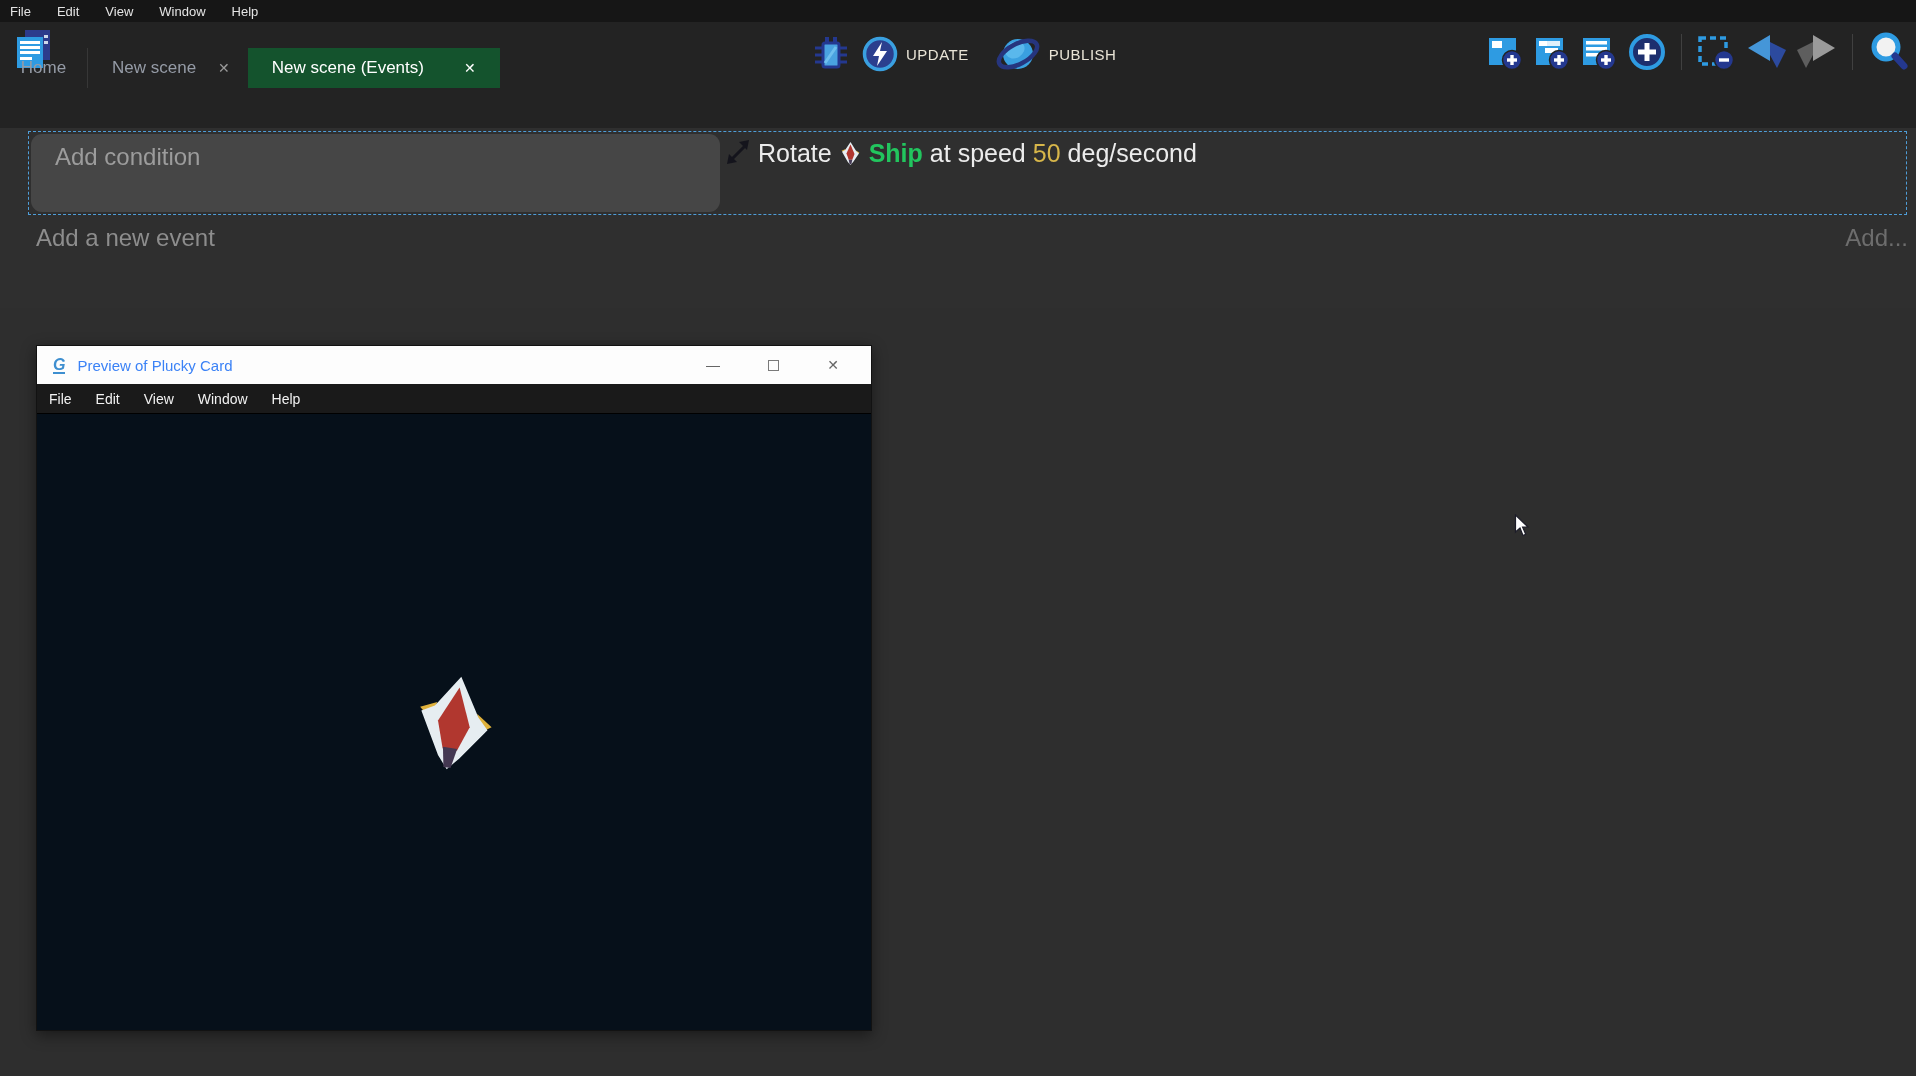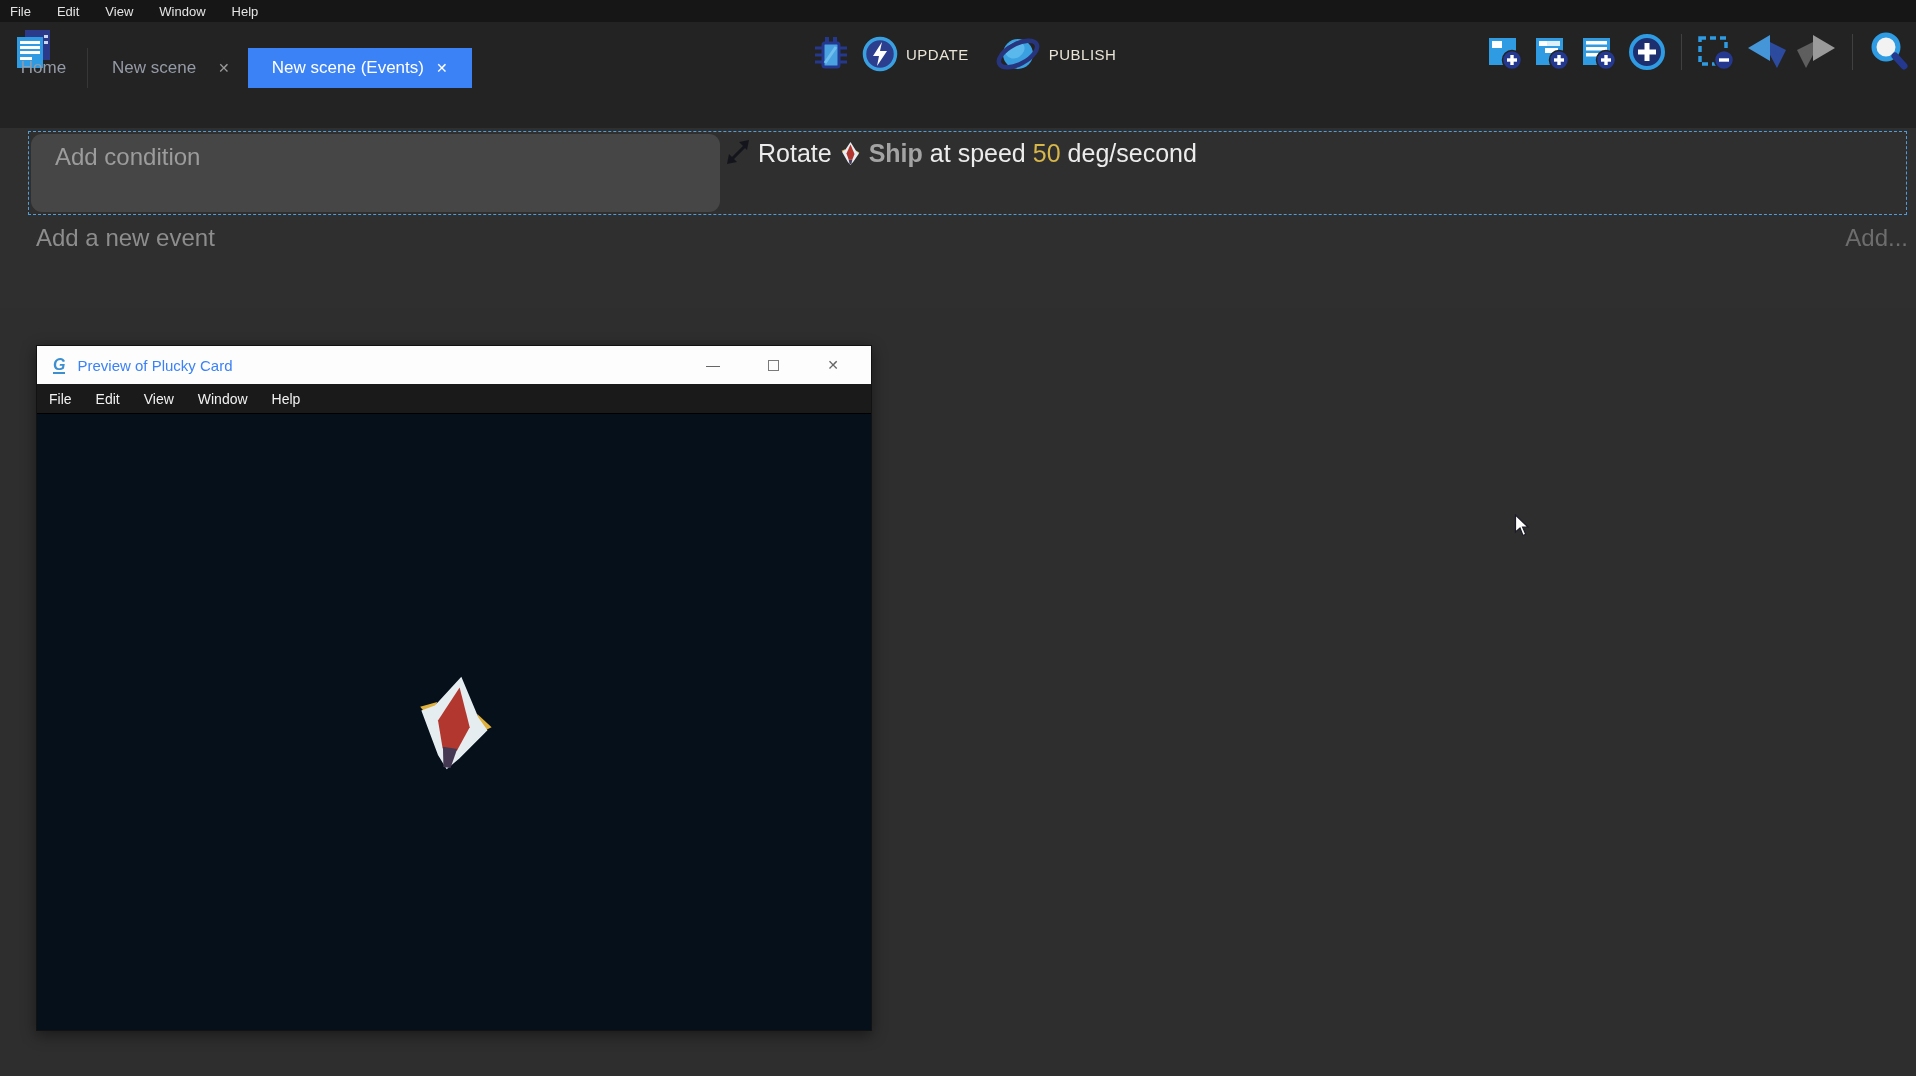--- a/index.html
+++ b/index.html
@@ -21,32 +21,32 @@
   .tool-label { font-size:15px; color:#e9e4d6; letter-spacing:.5px; margin-left:8px; }
   .tool-btn { display:flex; align-items:center; cursor:pointer; }
   .right-group { position:absolute; right:6px; top:8px; height:44px; display:flex; align-items:center; gap:11px; }
   .vsep { width:1px; height:36px; background:#404040; margin:0 4px; }
   
   .tabbar { position:absolute; left:0; bottom:0; height:40px; display:flex; align-items:stretch; font-size:17px; }
   .tab { display:flex; align-items:center; color:#959ba6; cursor:pointer; }
   .tab.home { width:88px; justify-content:center; border-right:1px solid #373737; }
   .tab.plain { padding:0 18px 0 24px; gap:22px; }
   .tab .x { font-size:14px; color:#9a9a9a; }
-  .tab.active { background:#3b82f6; color:#ffffff; padding:0 24px; gap:12px; }
+  .tab.active { background:#14532d; color:#ffffff; padding:0 24px; gap:40px; }
   .tab.active .x { color:#ffffff; }
   
   .events { position:absolute; left:0; top:128px; width:100%; height:180px; background:#2f2f2f; }
   .event-row { position:absolute; left:28px; top:3px; width:1879px; height:84px;
     border:1px dashed #4f9ed9; }
   .conditions { position:absolute; left:2px; top:2px; width:689px; height:78px;
     background:#464646; cursor:pointer;border-radius:11px; }
   .conditions .ph { display:block; padding:9px 0 0 24px; font-size:24px; color:#9c9c9c; font-weight:300; }
   .actions { position:absolute; left:696px; top:1px; right:3px; }
   .action-line { display:flex; align-items:center; gap:7px; height:40px; font-size:25px; color:#ececec; cursor:pointer; }
-  .action-line .obj { color:#a3a3a3; font-weight:bold; }
+  .action-line .obj { color:#22c55e; font-weight:bold; }
   .action-line .num { color:#d7b64a; }
   .add-action { font-size:24px; color:#8d8d8d; font-weight:300; height:38px; line-height:34px; cursor:pointer; }
   .add-event-row { position:absolute; left:36px; top:96px; right:8px;
     display:flex; justify-content:space-between; align-items:center; }
   .add-new-event { font-size:24px; color:#8d8d8d; font-weight:300; cursor:pointer; }
   .add-more { font-size:24px; color:#6d6d6d; font-weight:300; cursor:pointer; }
   
   .preview { position:absolute; left:36px; top:345px; width:836px; height:686px;
     border:1px solid #121212; box-shadow:0 4px 14px rgba(0,0,0,.45);
     display:flex; flex-direction:column; background:#06101a; }

